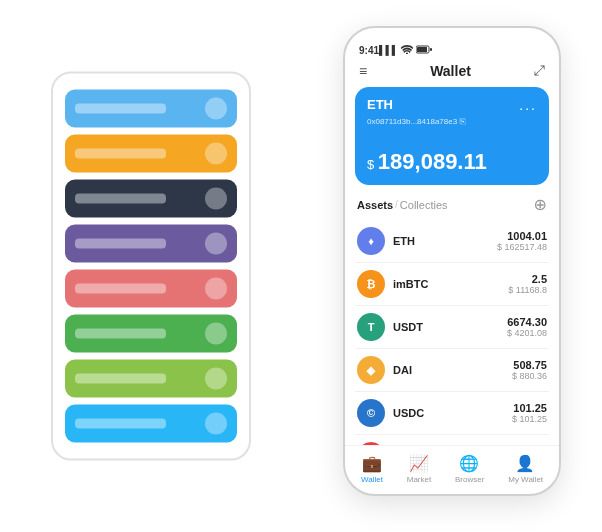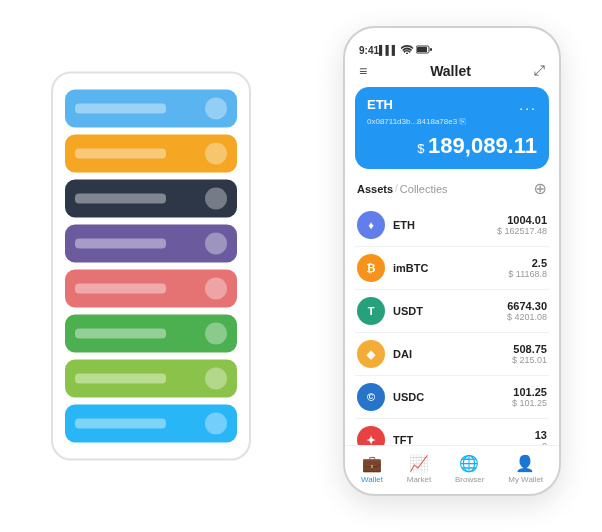--- a/index.html
+++ b/index.html
@@ -142,27 +142,27 @@
     }
 
     .eth-dots {
       font-size: 14px;
       letter-spacing: 2px;
     }
 
     .eth-address {
       font-size: 8px;
       opacity: 0.8;
-      margin-bottom: 6px;
+      margin-bottom: 22px;
     }
 
     .eth-balance {
       font-size: 22px;
       font-weight: 700;
-      text-align: right;
+      text-align: left;
     }
 
     .eth-balance-symbol {
       font-size: 13px;
       font-weight: 400;
     }
 
     
     .assets-header {
       display: flex;
@@ -407,21 +407,21 @@
       <div class="asset-usd">$ 4201.08</div>
     </div>
   </div>
         <div class="asset-row">
     <div class="asset-left">
       <div class="asset-icon" style="background:#f5ac37;color:#fff;font-size:11px;font-weight:700;">◈</div>
       <span class="asset-name">DAI</span>
     </div>
     <div class="asset-right">
       <div class="asset-amount">508.75</div>
-      <div class="asset-usd">$ 215.01</div>
+      <div class="asset-usd">$ 880.36</div>
     </div>
   </div>
         <div class="asset-row">
     <div class="asset-left">
       <div class="asset-icon" style="background:#2775ca;color:#fff;font-size:11px;font-weight:700;">©</div>
       <span class="asset-name">USDC</span>
     </div>
     <div class="asset-right">
       <div class="asset-amount">101.25</div>
       <div class="asset-usd">$ 101.25</div>

